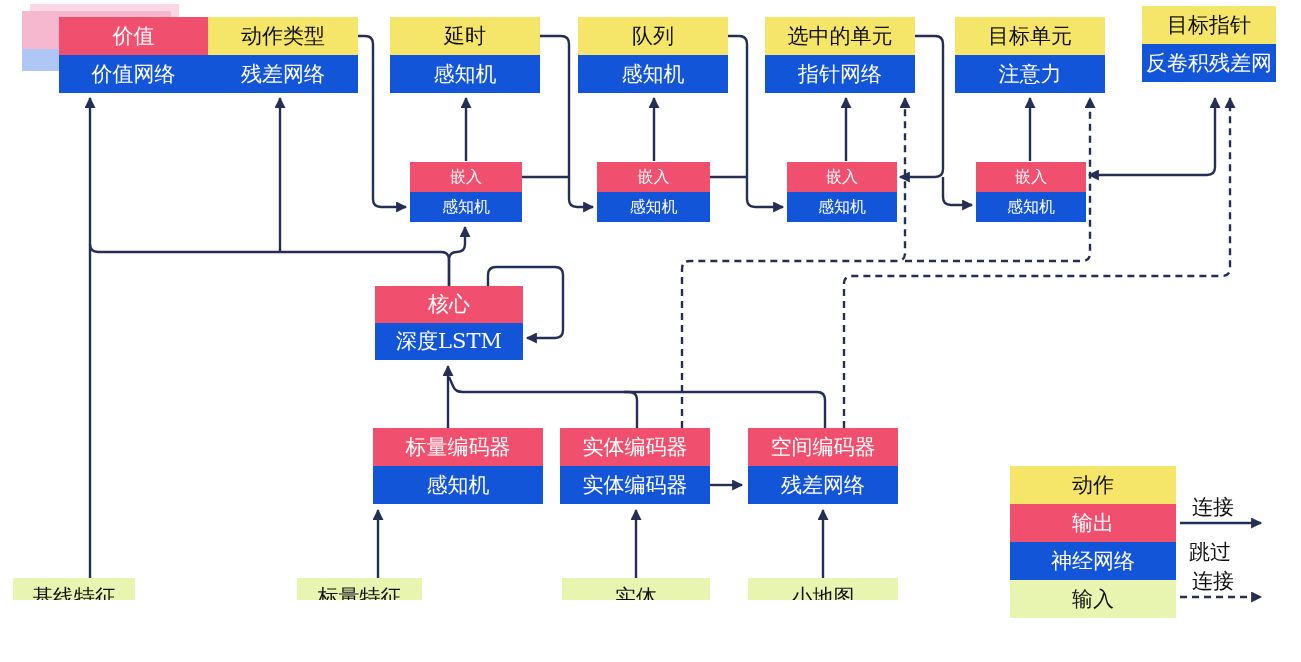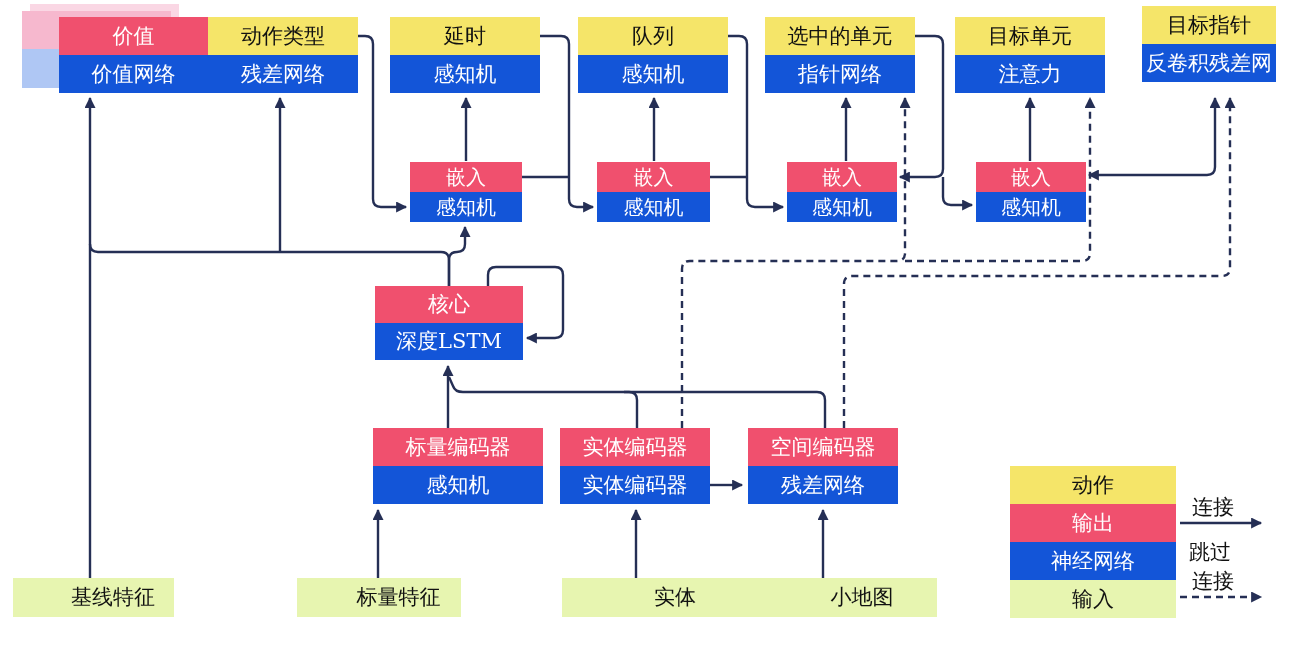--- a/index.html
+++ b/index.html
@@ -1,33 +1,33 @@
 <!DOCTYPE html>
 <html><head>
 <meta charset="utf-8">
 <style>
   html,body{margin:0;padding:0;background:#ffffff;}
   #canvas{position:relative;width:1301px;height:662px;background:#ffffff;overflow:hidden;
           font-family:"DejaVu Serif","Liberation Serif",serif;}
   .node{position:absolute;text-align:center;}
   .half{width:100%;overflow:hidden;white-space:nowrap;}
   .f21{font-size:21px;}
-  .f20{font-size:20px;}
+  .f20{font-size:16px;}
   .yellow{background:#F5E569;color:#111111;}
   .red{background:#F0506E;color:#ffffff;}
   .blue{background:#1355D8;color:#ffffff;}
   .green{background:#E7F5B0;color:#111111;}
   .pinkA{background:#F6B8CE;}
   .pinkB{background:#FAD7E4;}
   .blueA{background:#AFC7F4;}
   .blueB{background:#CCDAFA;}
   .h38{height:38px;line-height:38px;}
   .h30{height:30px;line-height:30px;}
   .h37{height:37px;line-height:37px;}
-  .h39{height:39px;line-height:39px;padding-left:39px;}
+  .h39{height:22px;line-height:39px;}
   svg{position:absolute;left:0;top:0;}
   .lbl{position:absolute;color:#111111;font-size:21px;white-space:nowrap;}
 </style>
 </head>
 <body>
 
 <div id="canvas">
 
   <svg width="1301" height="662" viewBox="0 0 1301 662">
     <defs>

